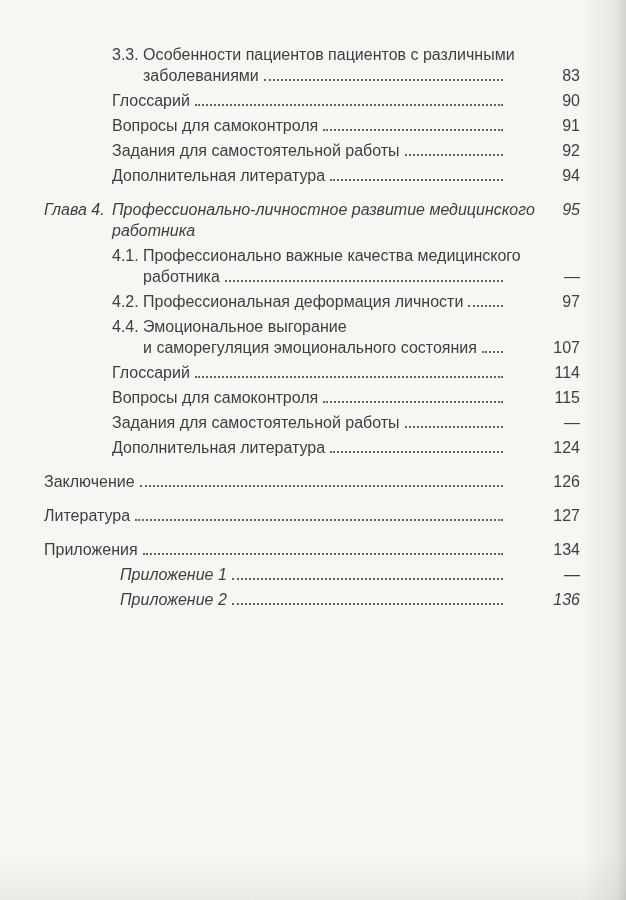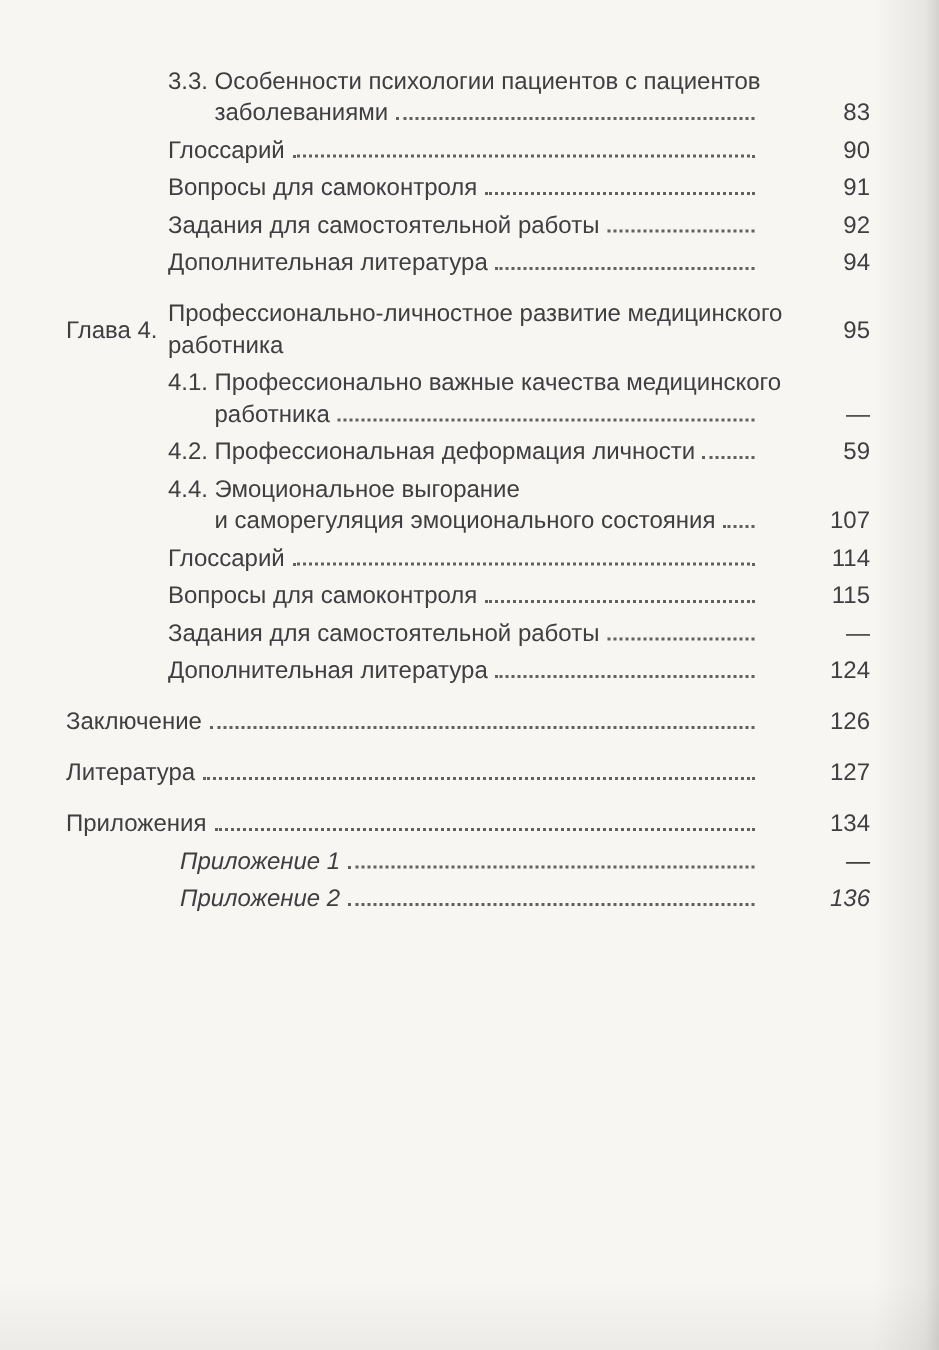--- a/index.html
+++ b/index.html
@@ -25,21 +25,21 @@
   .toc{
     position:absolute;
     left:44px; right:46px; top:44px;
     color:var(--text);
     font-size:16px;
     line-height:21px;
   }
   .entry{margin-bottom:4px;}
   .entry.gap{margin-top:13px;}
   .inner{display:flex;align-items:flex-start;}
-  .inner.center-page{align-items:center;}
+  .inner.center-page{font-style:italic;}
   .content{flex:1;min-width:0;}
   .line{display:flex;align-items:baseline;}
   .txt{white-space:nowrap;}
   .label{flex:0 0 auto;white-space:nowrap;}
   .t-section{padding-left:68px;}
   .t-plain1{padding-left:68px;}
   .t-appendix{padding-left:76px;font-style:italic;}
   .t-chapter,.t-top{padding-left:0;}
   .t-section .label{width:31px;}
   .t-chapter .label{width:68px;}
@@ -60,21 +60,21 @@
 </head>
 <body>
 
 <div class="scan">
   <div class="toc" id="toc">
       <div class="entry t-section">
         <div class="inner">
           <span class="label">3.3.</span>
           <div class="content">
             <div class="line">
-              <span class="txt">Особенности психологии пациентов с пациентов</span>
+              <span class="txt">Особенности пациентов пациентов с различными</span>
             </div>
             <div class="line">
               <span class="txt">заболеваниями</span>
               <span class="leader"></span>
               <span class="page">83</span>
             </div>
           </div>
         </div>
       </div>
       <div class="entry t-plain1">
@@ -150,21 +150,21 @@
           </div>
         </div>
       </div>
       <div class="entry t-section">
         <div class="inner">
           <span class="label">4.2.</span>
           <div class="content">
             <div class="line">
               <span class="txt">Профессиональная деформация личности</span>
               <span class="leader"></span>
-              <span class="page">59</span>
+              <span class="page">97</span>
             </div>
           </div>
         </div>
       </div>
       <div class="entry t-section">
         <div class="inner">
           <span class="label">4.4.</span>
           <div class="content">
             <div class="line">
               <span class="txt">Эмоциональное выгорание</span>

